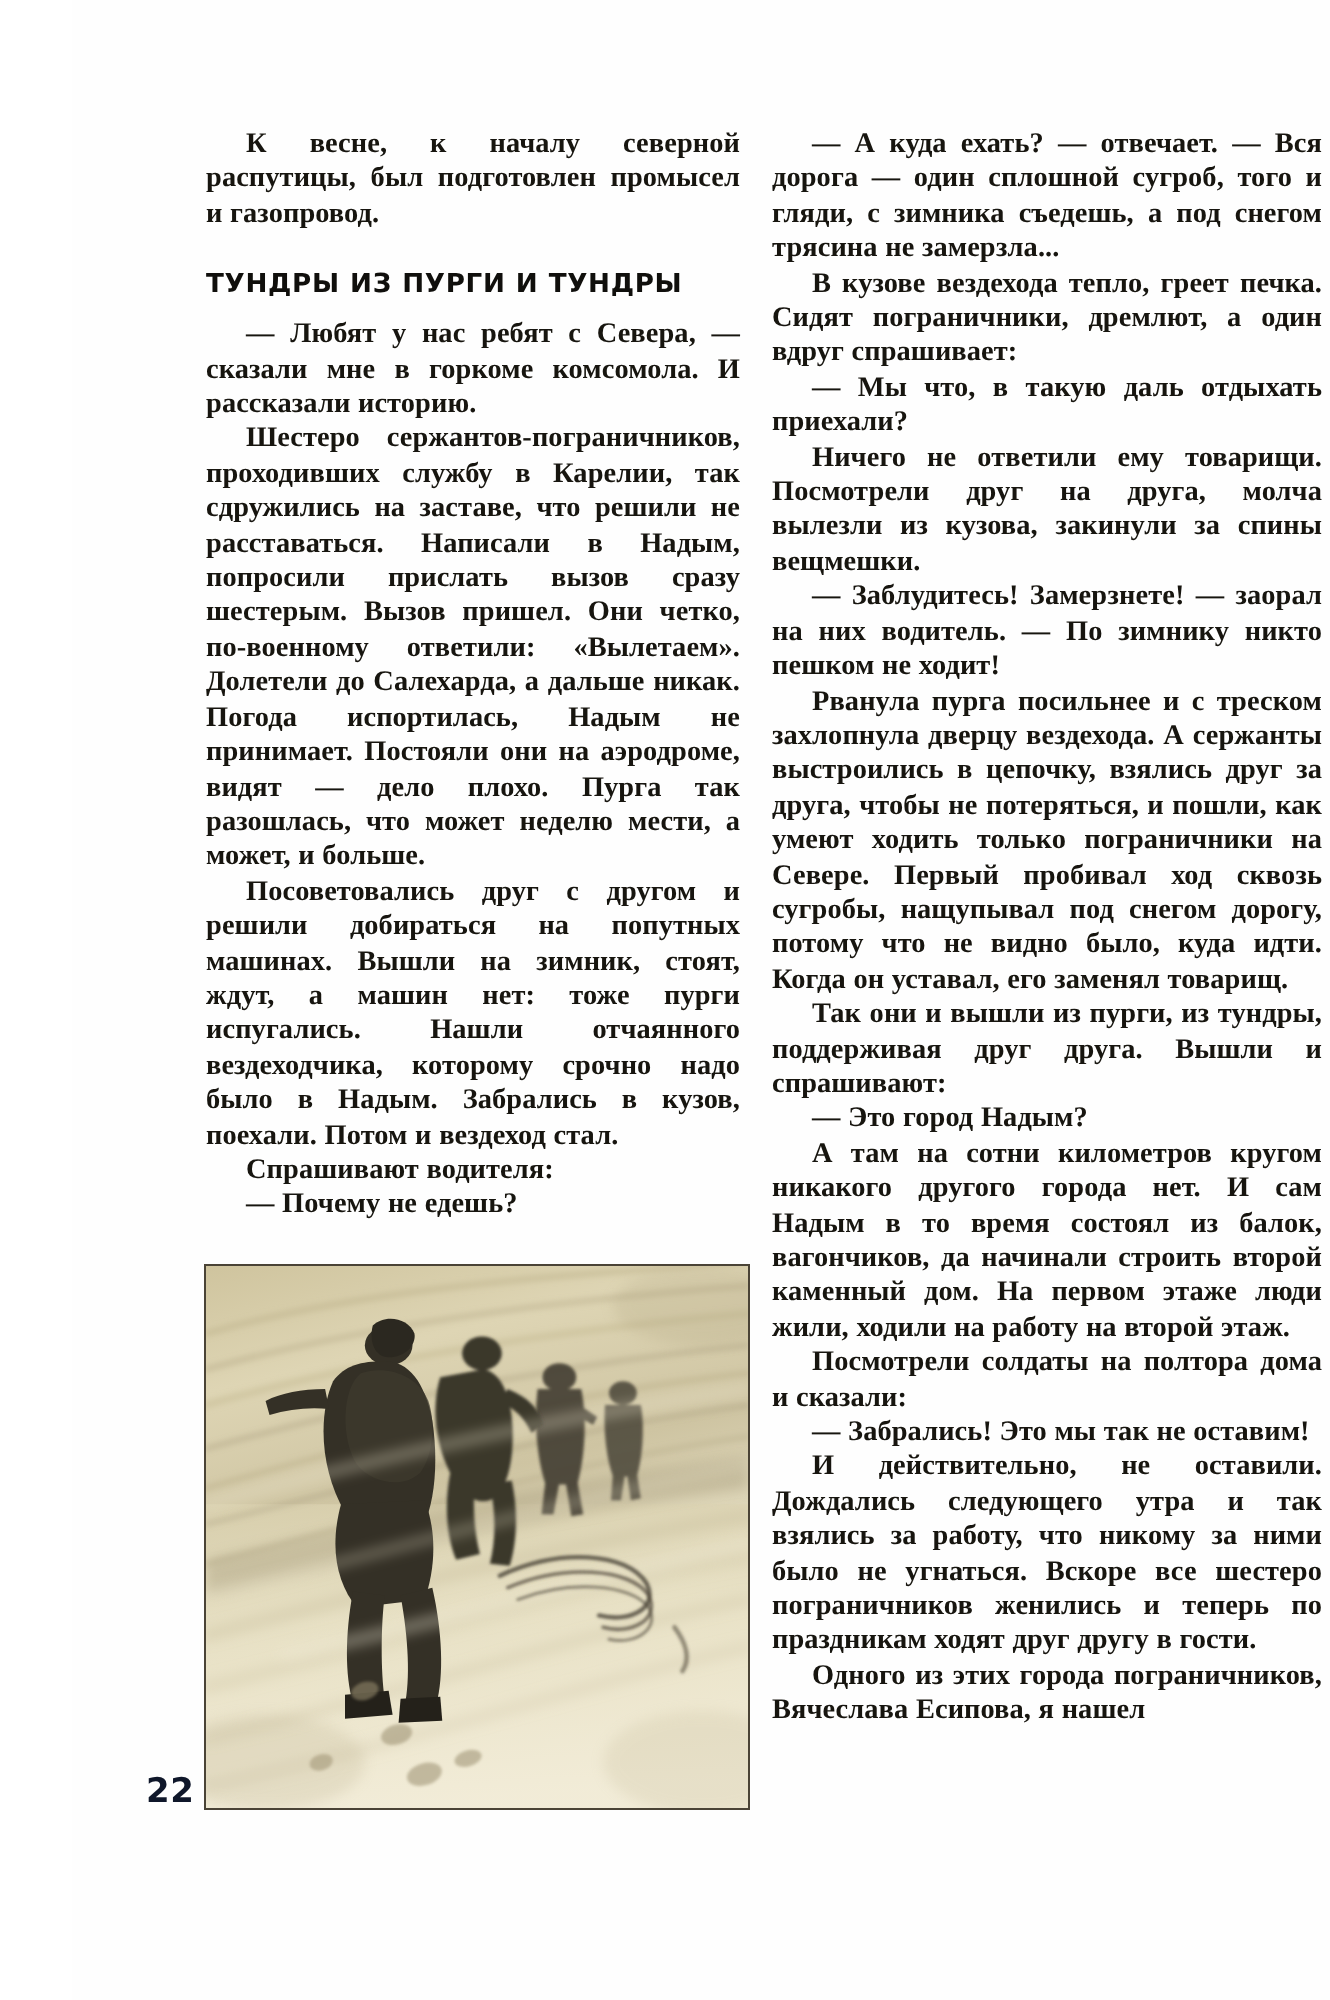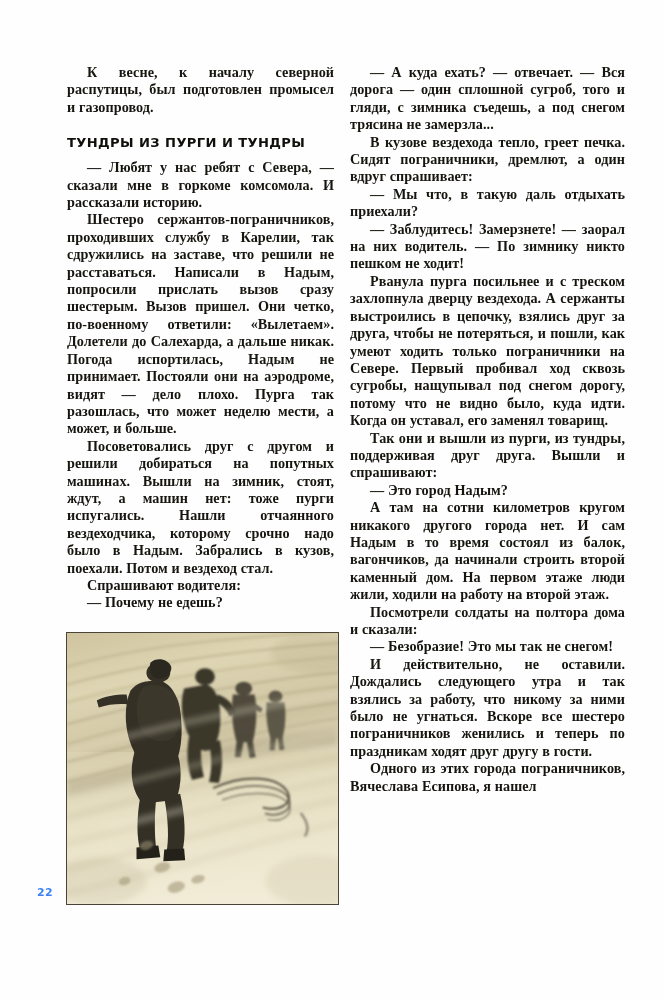--- a/index.html
+++ b/index.html
@@ -13,20 +13,21 @@
     position: relative;
     overflow: hidden;
     font-family: "Liberation Serif", "DejaVu Serif", serif;
     color: #17150f;
   }
 
   .page {
     position: absolute;
     inset: 0;
     background: #fefefe;
+    margin-left: 36px;
   }
 
   
   .col {
     position: absolute;
     top: 64px;
     width: 266px;
     font-size: 14.2px;
     line-height: 17.4px;
     text-align: justify;
@@ -77,23 +78,23 @@
     background: #e8e0c6;
   }
   .figure svg { display: block; width: 100%; height: 100%; }
 
   
   .page-number {
     position: absolute;
     left: 37px;
     top: 886px;
     font-family: "DejaVu Sans", "Liberation Sans", sans-serif;
-    font-size: 11px;
+    font-size: 17px;
     font-weight: 700;
-    color: #3b82f6;
+    color: #0f172a;
     letter-spacing: 0.3px;
   }
 </style>
 </head>
 <body>
 
 <div class="page">
 
   <div class="col col-left">
 
@@ -105,27 +106,28 @@
     <p>Шестеро сержантов-пограничников, проходивших службу в Карелии, так сдружились на заставе, что решили не расставаться. Написали в Надым, попросили прислать вызов сразу шестерым. Вызов пришел. Они четко, по-военному ответили: «Вылетаем». Долетели до Салехарда, а дальше никак. Погода испортилась, Надым не принимает. Постояли они на аэродроме, видят — дело плохо. Пурга так разошлась, что может неделю мести, а может, и больше.</p>
     <p>Посоветовались друг с другом и решили добираться на попутных машинах. Вышли на зимник, стоят, ждут, а машин нет: тоже пурги испугались. Нашли отчаянного вездеходчика, которому срочно надо было в Надым. Забрались в кузов, поехали. Потом и вездеход стал.</p>
     <p>Спрашивают водителя:</p>
     <p>— Почему не едешь?</p>
   </div>
 
   <div class="col col-right">
     <p>— А куда ехать? — отвечает. — Вся дорога — один сплошной сугроб, того и гляди, с зимника съедешь, а под снегом трясина не замерзла...</p>
     <p>В кузове вездехода тепло, греет печка. Сидят пограничники, дремлют, а один вдруг спрашивает:</p>
     <p>— Мы что, в такую даль отдыхать приехали?</p>
+    <p>Ничего не ответили ему товарищи. Посмотрели друг на друга, молча вылезли из кузова, закинули за спины вещмешки.</p>
     <p>— Заблудитесь! Замерзнете! — заорал на них водитель. — По зимнику никто пешком не ходит!</p>
     <p>Рванула пурга посильнее и с треском захлопнула дверцу вездехода. А сержанты выстроились в цепочку, взялись друг за друга, чтобы не потеряться, и пошли, как умеют ходить только пограничники на Севере. Первый пробивал ход сквозь сугробы, нащупывал под снегом дорогу, потому что не видно было, куда идти. Когда он уставал, его заменял товарищ.</p>
     <p>Так они и вышли из пурги, из тундры, поддерживая друг друга. Вышли и спрашивают:</p>
     <p>— Это город Надым?</p>
     <p>А там на сотни километров кругом никакого другого города нет. И сам Надым в то время состоял из балок, вагончиков, да начинали строить второй каменный дом. На первом этаже люди жили, ходили на работу на второй этаж.</p>
     <p>Посмотрели солдаты на полтора дома и сказали:</p>
-    <p>— Безобразие! Это мы так не снегом!</p>
+    <p>— Забрались! Это мы так не оставим!</p>
     <p>И действительно, не оставили. Дождались следующего утра и так взялись за работу, что никому за ними было не угнаться. Вскоре все шестеро пограничников женились и теперь по праздникам ходят друг другу в гости.</p>
     <p class="gap-before">Одного из этих города пограничников, Вячеслава Есипова, я нашел</p>
   </div>
 
   <div class="figure">
     <svg viewBox="0 0 273 273" preserveAspectRatio="none" aria-hidden="true">
       <defs>
         <linearGradient id="sky" x1="0" y1="0" x2="0.25" y2="1">
           <stop offset="0%" stop-color="#cfc49e"></stop>
           <stop offset="22%" stop-color="#ded5b4"></stop>

